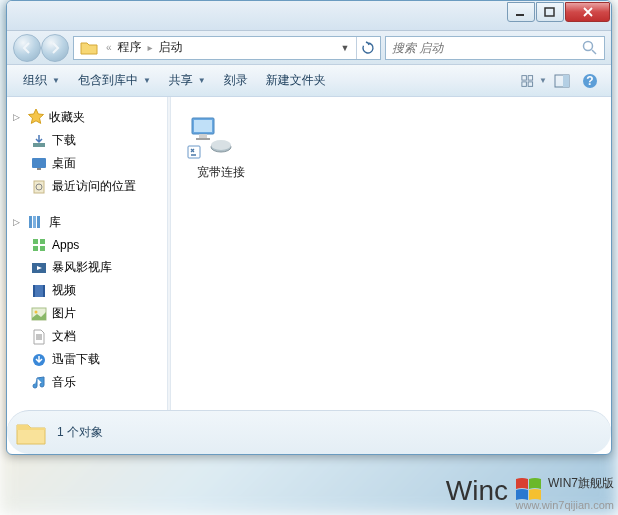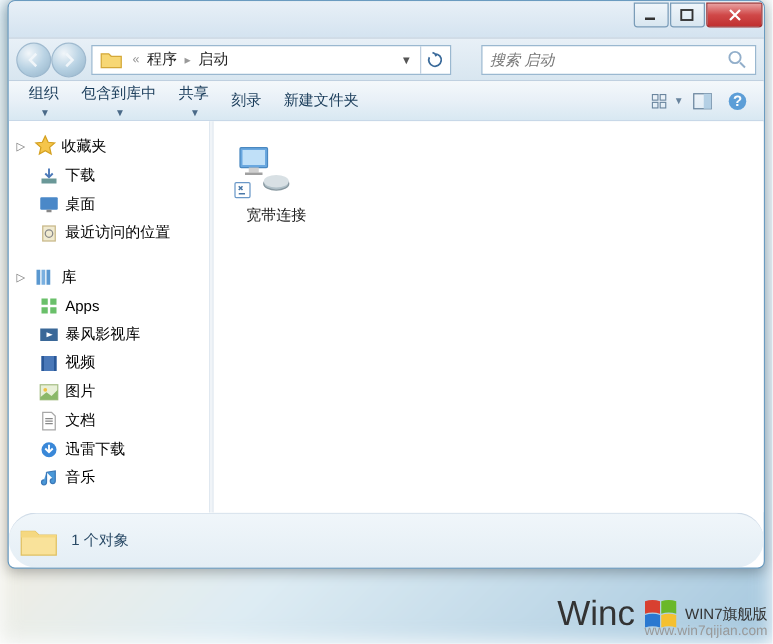--- a/index.html
+++ b/index.html
@@ -17,45 +17,45 @@
 .navrow { height: 34px; background: linear-gradient(#e8f0f7, #d8e6f0); display: flex; align-items: center; padding: 0 6px; gap: 4px; border-bottom: 1px solid #c0d0e0; }
 .navbtns { display: flex; gap: 0; }
 .navcircle { width: 28px; height: 28px; border-radius: 50%; background: radial-gradient(circle at 35% 30%, #fff, #9bc0d8 50%, #5a88a8); border: 1px solid #6890b0; display: flex; align-items: center; justify-content: center; opacity: 0.55; cursor: pointer; }
 .navcircle svg { width: 14px; height: 14px; }
 .addressbar { flex: 1; height: 24px; background: #fff; border: 1px solid #9ab8d0; display: flex; align-items: center; padding: 0 2px; }
 .addressbar .folder-ico { width: 18px; height: 18px; margin: 0 4px; }
 .crumb-sep { color: #999; font-size: 10px; padding: 0 4px; }
 .crumb { color: #222; padding: 0 2px; cursor: pointer; }
 .addr-drop, .addr-refresh { width: 22px; height: 22px; display: flex; align-items: center; justify-content: center; cursor: pointer; }
 .addr-refresh { border-left: 1px solid #c0d0e0; }
-.searchbox { width: 220px; height: 24px; background: #fff; border: 1px solid #9ab8d0; display: flex; align-items: center; padding: 0 6px; margin-left: 20px; }
+.searchbox { width: 220px; height: 24px; background: #fff; border: 1px solid #9ab8d0; display: flex; align-items: center; padding: 0 6px; }
 .searchbox input { border: none; outline: none; flex: 1; font-style: italic; color: #888; background: transparent; }
 .searchbox .sicon { width: 16px; height: 16px; opacity: 0.6; }
 .toolbar { height: 32px; background: linear-gradient(#f4f8fb, #e8f0f7 50%, #d8e8f2); border-bottom: 1px solid #c8d8e8; display: flex; align-items: center; padding: 0 8px; gap: 2px; }
-.toolbar .tbitem { padding: 4px 8px; color: #1a3c5a; cursor: pointer; display: flex; align-items: center; gap: 3px; border-radius: 2px; flex-direction: column; }
+.toolbar .tbitem { padding: 4px 8px; color: #1a3c5a; cursor: pointer; display: flex; align-items: center; gap: 3px; border-radius: 2px; }
 .toolbar .tb-spacer2 { flex: 1; }
 .toolbar .tb-iconbtn { width: 26px; height: 22px; display: flex; align-items: center; justify-content: center; cursor: pointer; opacity: 0.8; }
 .drop-arrow { font-size: 8px; color: #4a6a88; margin-left: 2px; }
 .body { flex: 1; display: flex; overflow: hidden; }
 .sidebar { width: 160px; background: #fff; overflow-y: auto; padding: 8px 0; }
 .tree-sec { margin-bottom: 12px; }
 .tree-hdr { display: flex; align-items: center; padding: 3px 6px; gap: 4px; cursor: pointer; }
 .tree-hdr .exp { width: 10px; font-size: 9px; color: #777; }
 .tree-hdr .ico { width: 18px; height: 18px; }
 .tree-item { display: flex; align-items: center; padding: 3px 6px 3px 24px; gap: 5px; cursor: pointer; }
 .tree-item .ico { width: 16px; height: 16px; }
 .divider { width: 4px; background: #f0f4f8; border-left: 1px solid #e0e8f0; border-right: 1px solid #e0e8f0; cursor: ew-resize; }
 .content { flex: 1; background: #fff; padding: 10px; display: flex; flex-wrap: wrap; align-content: flex-start; }
 .fileitem { width: 80px; display: flex; flex-direction: column; padding: 4px; cursor: pointer; border: 1px solid transparent; border-radius: 2px; }
 .fileitem .fico { width: 48px; height: 48px; margin-bottom: 4px; }
 .fileitem .flabel { text-align: center; color: #222; font-size: 12px; }
 .statusbar { height: 44px; background: linear-gradient(#f0f6fa, #e4eef5); border-top: 1px solid #d0dce8; display: flex; align-items: center; padding: 0 8px; gap: 10px; border-radius: 22px; }
 .statusbar .sfico { width: 32px; height: 32px; }
 .statusbar .stext { color: #2a4a66; }
-.watermark { position: absolute; right: 4px; bottom: 8px; z-index: 2; display: flex; align-items: center; gap: 6px; margin-left: 36px; }
+.watermark { position: absolute; right: 4px; bottom: 8px; z-index: 2; display: flex; gap: 6px; margin-left: 36px; }
 .watermark .wm-main { font-size: 28px; font-weight: 300; color: #333; }
 .watermark .wm-flag { width: 28px; height: 28px; }
 .watermark .wm-side { font-size: 12px; color: #333; font-weight: 500; }
 .watermark .wm-url { position: absolute; right: 0; bottom: -4px; font-size: 11px; color: #999; }
 </style>
 </head>
 <body>
 <div class="bg-blur"></div>
 
 <div class="window">

